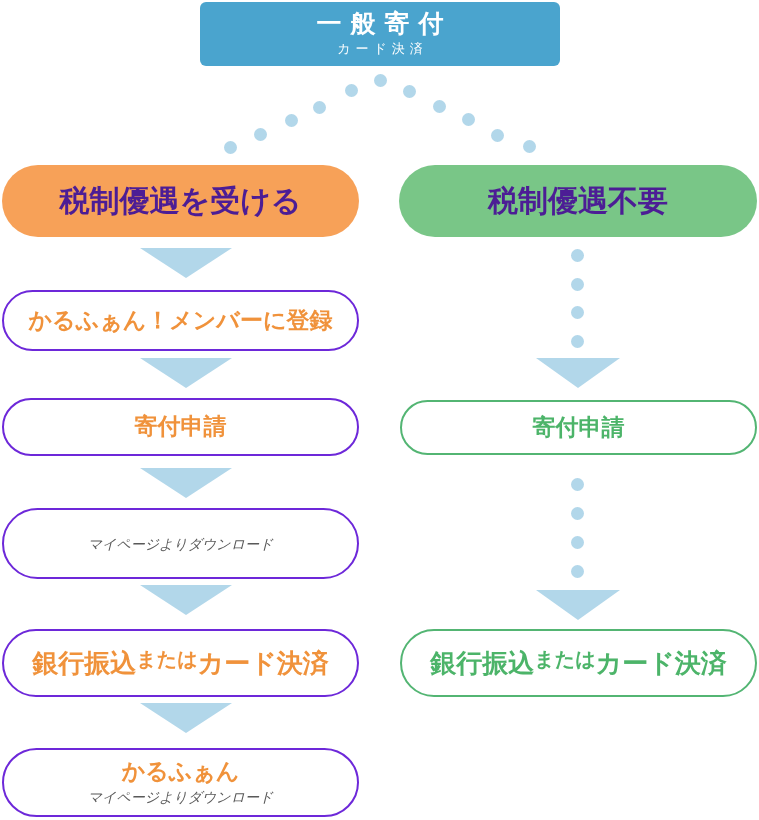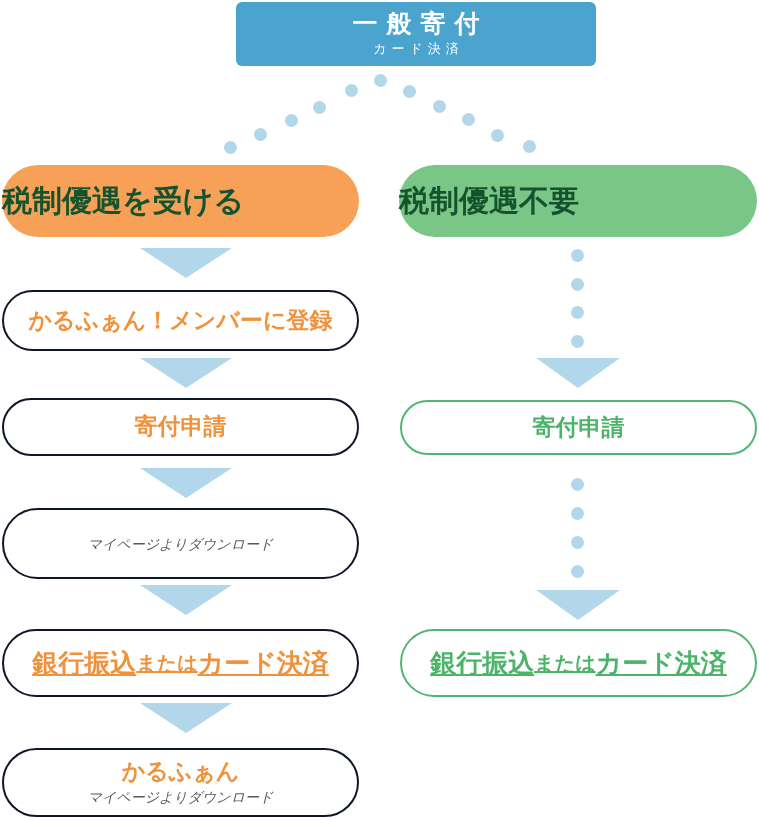--- a/index.html
+++ b/index.html
@@ -5,50 +5,50 @@
   html,body{margin:0;padding:0;background:#ffffff;}
   .canvas{
     position:relative;width:759px;height:820px;margin:0 auto;
     font-family:"DejaVu Sans","Liberation Sans",sans-serif;
     background:#ffffff;overflow:hidden;
   }
   
   .root-node{
     position:absolute;left:200px;top:2px;width:360px;height:64px;
     background:#4AA4CE;border-radius:6px;color:#ffffff;
-    display:flex;flex-direction:column;align-items:center;justify-content:center;margin-left:36px;
+    display:flex;flex-direction:column;align-items:center;justify-content:center;
   }
   .root-title{font-size:25px;font-weight:bold;letter-spacing:9px;padding-left:9px;line-height:1.15;}
   .root-sub{font-size:13px;letter-spacing:5px;padding-left:5px;margin-top:1px;}
   
   .dot{position:absolute;width:13px;height:13px;border-radius:50%;background:#B2D7EA;}
   
   .arrow{
     position:absolute;background:#B2D7EA;
     clip-path:polygon(0 0,100% 0,50% 100%);
   }
   
   .pill{
     position:absolute;top:165px;height:72px;border-radius:36px;
-    display:flex;align-items:center;
-    color:#14532d;font-size:30px;font-weight:bold;
+    display:flex;align-items:center;justify-content:center;
+    color:#4c1d95;font-size:30px;font-weight:bold;
   }
   .pill.orange{left:2px;width:357px;background:#F7A158;}
   .pill.green{left:399px;width:358px;background:#79C687;}
   
   .step{
     position:absolute;background:#ffffff;box-sizing:border-box;
     display:flex;flex-direction:column;align-items:center;justify-content:center;
     text-align:center;
   }
-  .step.left{left:2px;width:357px;border:2px solid #0f172a;color:#F0923B;}
+  .step.left{left:2px;width:357px;border:2px solid #6d28d9;color:#F0923B;}
   .step.right{left:400px;width:357px;border:2px solid #53B573;color:#4CB469;}
   .step-title{font-size:23px;font-weight:bold;line-height:1.2;}
   .step-sub{font-size:14px;color:#595959;font-weight:normal;margin-top:3px;font-style:italic;}
-  .mixed{display:flex;align-items:center;justify-content:center;font-weight:bold;text-decoration:underline;}
+  .mixed{display:flex;align-items:flex-start;justify-content:center;font-weight:bold;}
   .mixed .big{font-size:26px;}
   .mixed .small{font-size:20px;}
 </style>
 </head>
 <body>
 
 <div class="canvas">
 
   <div class="root-node">
     <div class="root-title">一般寄付</div>

